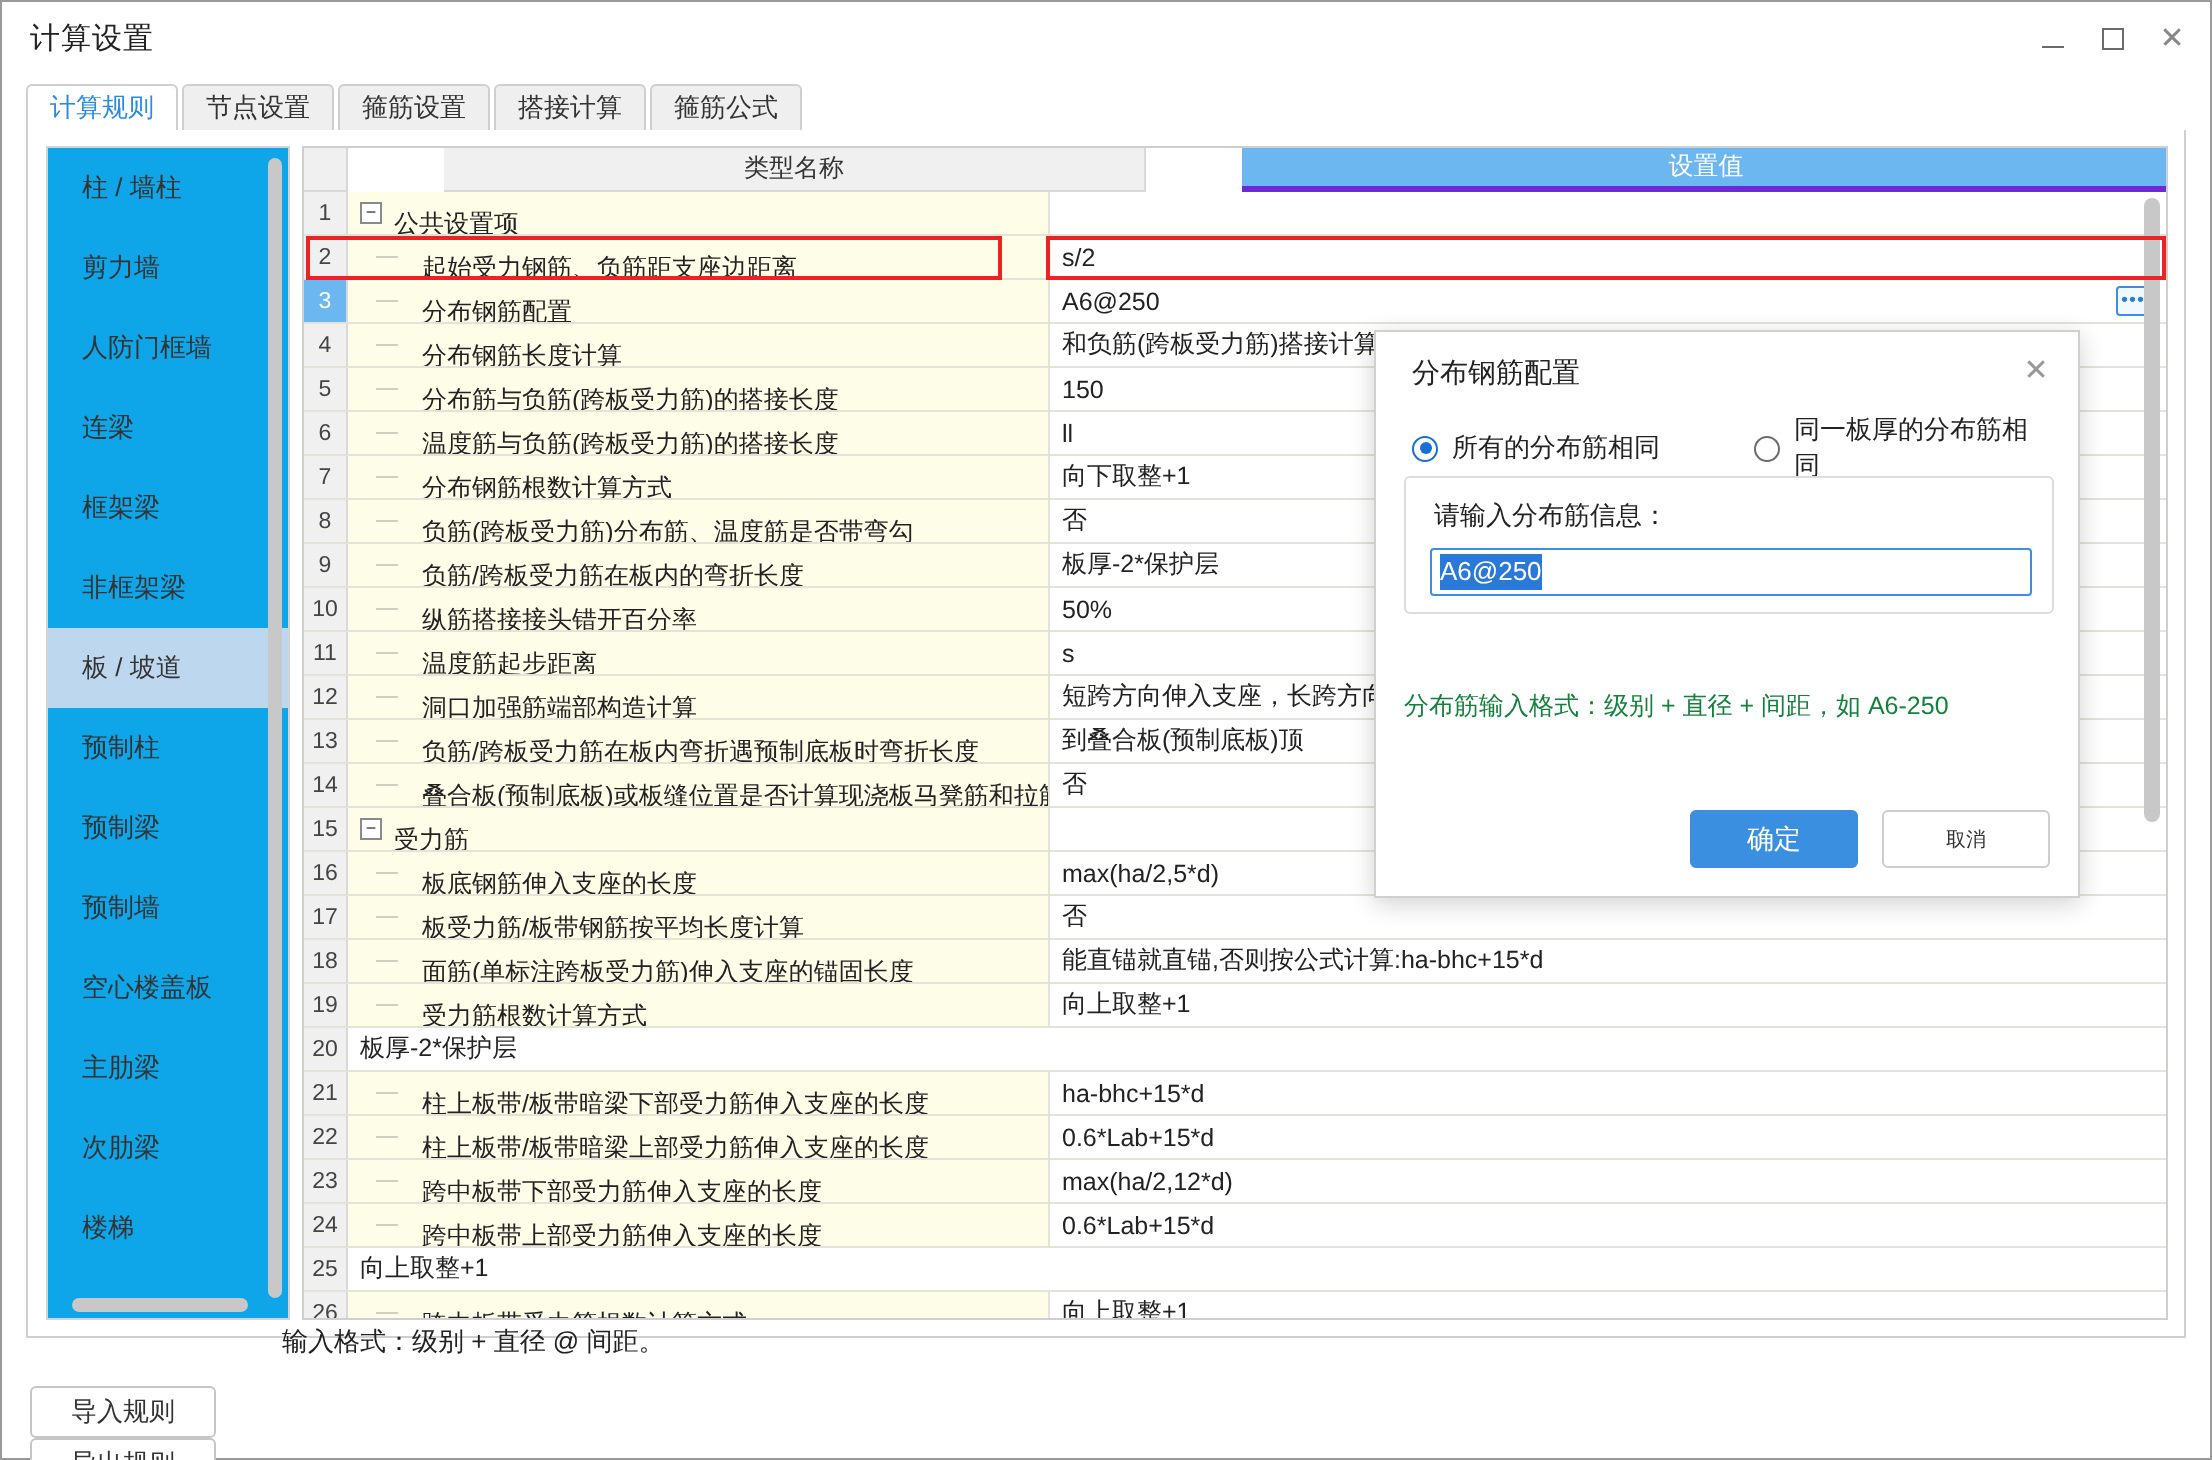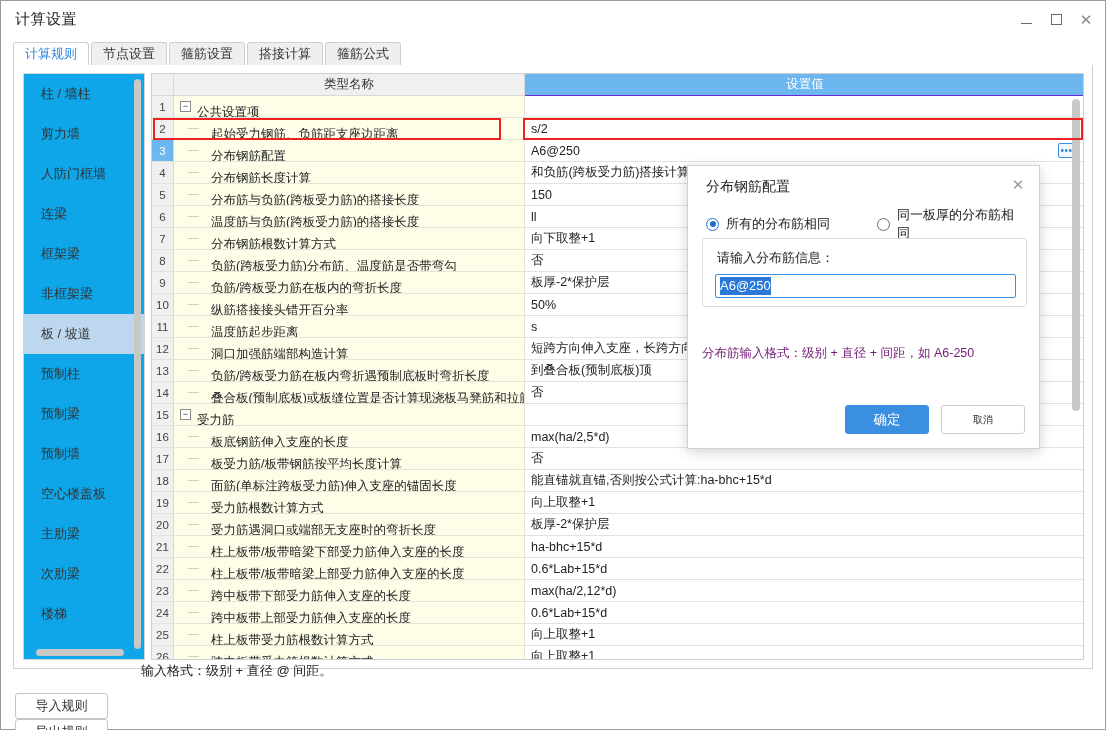--- a/index.html
+++ b/index.html
@@ -117,39 +117,40 @@
   .tablewrap {
     position: absolute; left: 137px; top: 8px;
     width: 933px; height: 587px;
     border: 1px solid #cfcfcf;
     background: #fff;
     overflow: hidden;
   }
   .thead {
     position: absolute; left: 0; top: 0; width: 933px; height: 22px;
     display: flex;
+    gap: 48px;
   }
   .th-idx {
     width: 22px; height: 22px;
     background: #f0f0f0;
     border-right: 1px solid #d8d8d8;
     border-bottom: 1px solid #d8d8d8;
   }
   .th-name {
     width: 351px; height: 22px;
     background: #f0f0f0;
     border-right: 1px solid #d8d8d8;
     border-bottom: 1px solid #d8d8d8;
     display: flex; align-items: center; justify-content: center;
     font-size: 12.5px; color: #333;
   }
   .th-value {
     flex: 1; height: 22px;
     background: #6cb7f0;
-    border-bottom: 1px solid #6d28d9;
+    border-bottom: 3px solid #6d28d9;
     display: flex; align-items: center; justify-content: center;
     font-size: 12.5px; color: #ffffff;
   }
   .tbody {
     position: absolute; left: 0; top: 22px; width: 933px; height: 565px;
   }
   .trow {
     height: 22px;
     display: flex;
     border-bottom: 1px solid #e3e3d8;
@@ -309,21 +310,21 @@
     display: flex; align-items: center;
     padding-left: 4px;
     font-size: 13px;
   }
   .dlg-input .sel-text {
     background: #2a79d8; color: #ffffff;
     padding: 1px 0px 2px 0px;
   }
   .dlg-note {
     position: absolute; left: 14px; top: 179px;
-    font-size: 12.5px; color: #701a75;
+    font-size: 12.5px; color: #15803d;
   }
   .dlg-actions {
     position: absolute; right: 14px; bottom: 14px;
     display: flex; gap: 12px;
   }
   .btn-primary {
     width: 84px; height: 29px;
     background: #3b8fe0;
     border: 1px solid #3b8fe0;
     border-radius: 3px;
@@ -623,24 +624,20 @@
             <div class="td-name">
               <span class="leafdash"></span>
               <span class="indent-lbl">受力筋根数计算方式</span>
             </div>
             <div class="td-val">
               <span>向上取整+1</span>
             </div>
           </div>
           <div class="trow leaf">
             <div class="td-idx">20</div>
-            <div class="td-name">
-              <span class="leafdash"></span>
-              <span class="indent-lbl">受力筋遇洞口或端部无支座时的弯折长度</span>
-            </div>
             <div class="td-val">
               <span>板厚-2*保护层</span>
             </div>
           </div>
           <div class="trow leaf">
             <div class="td-idx">21</div>
             <div class="td-name">
               <span class="leafdash"></span>
               <span class="indent-lbl">柱上板带/板带暗梁下部受力筋伸入支座的长度</span>
             </div>
@@ -673,24 +670,20 @@
             <div class="td-name">
               <span class="leafdash"></span>
               <span class="indent-lbl">跨中板带上部受力筋伸入支座的长度</span>
             </div>
             <div class="td-val">
               <span>0.6*Lab+15*d</span>
             </div>
           </div>
           <div class="trow leaf">
             <div class="td-idx">25</div>
-            <div class="td-name">
-              <span class="leafdash"></span>
-              <span class="indent-lbl">柱上板带受力筋根数计算方式</span>
-            </div>
             <div class="td-val">
               <span>向上取整+1</span>
             </div>
           </div>
           <div class="trow leaf">
             <div class="td-idx">26</div>
             <div class="td-name">
               <span class="leafdash"></span>
               <span class="indent-lbl">跨中板带受力筋根数计算方式</span>
             </div>

